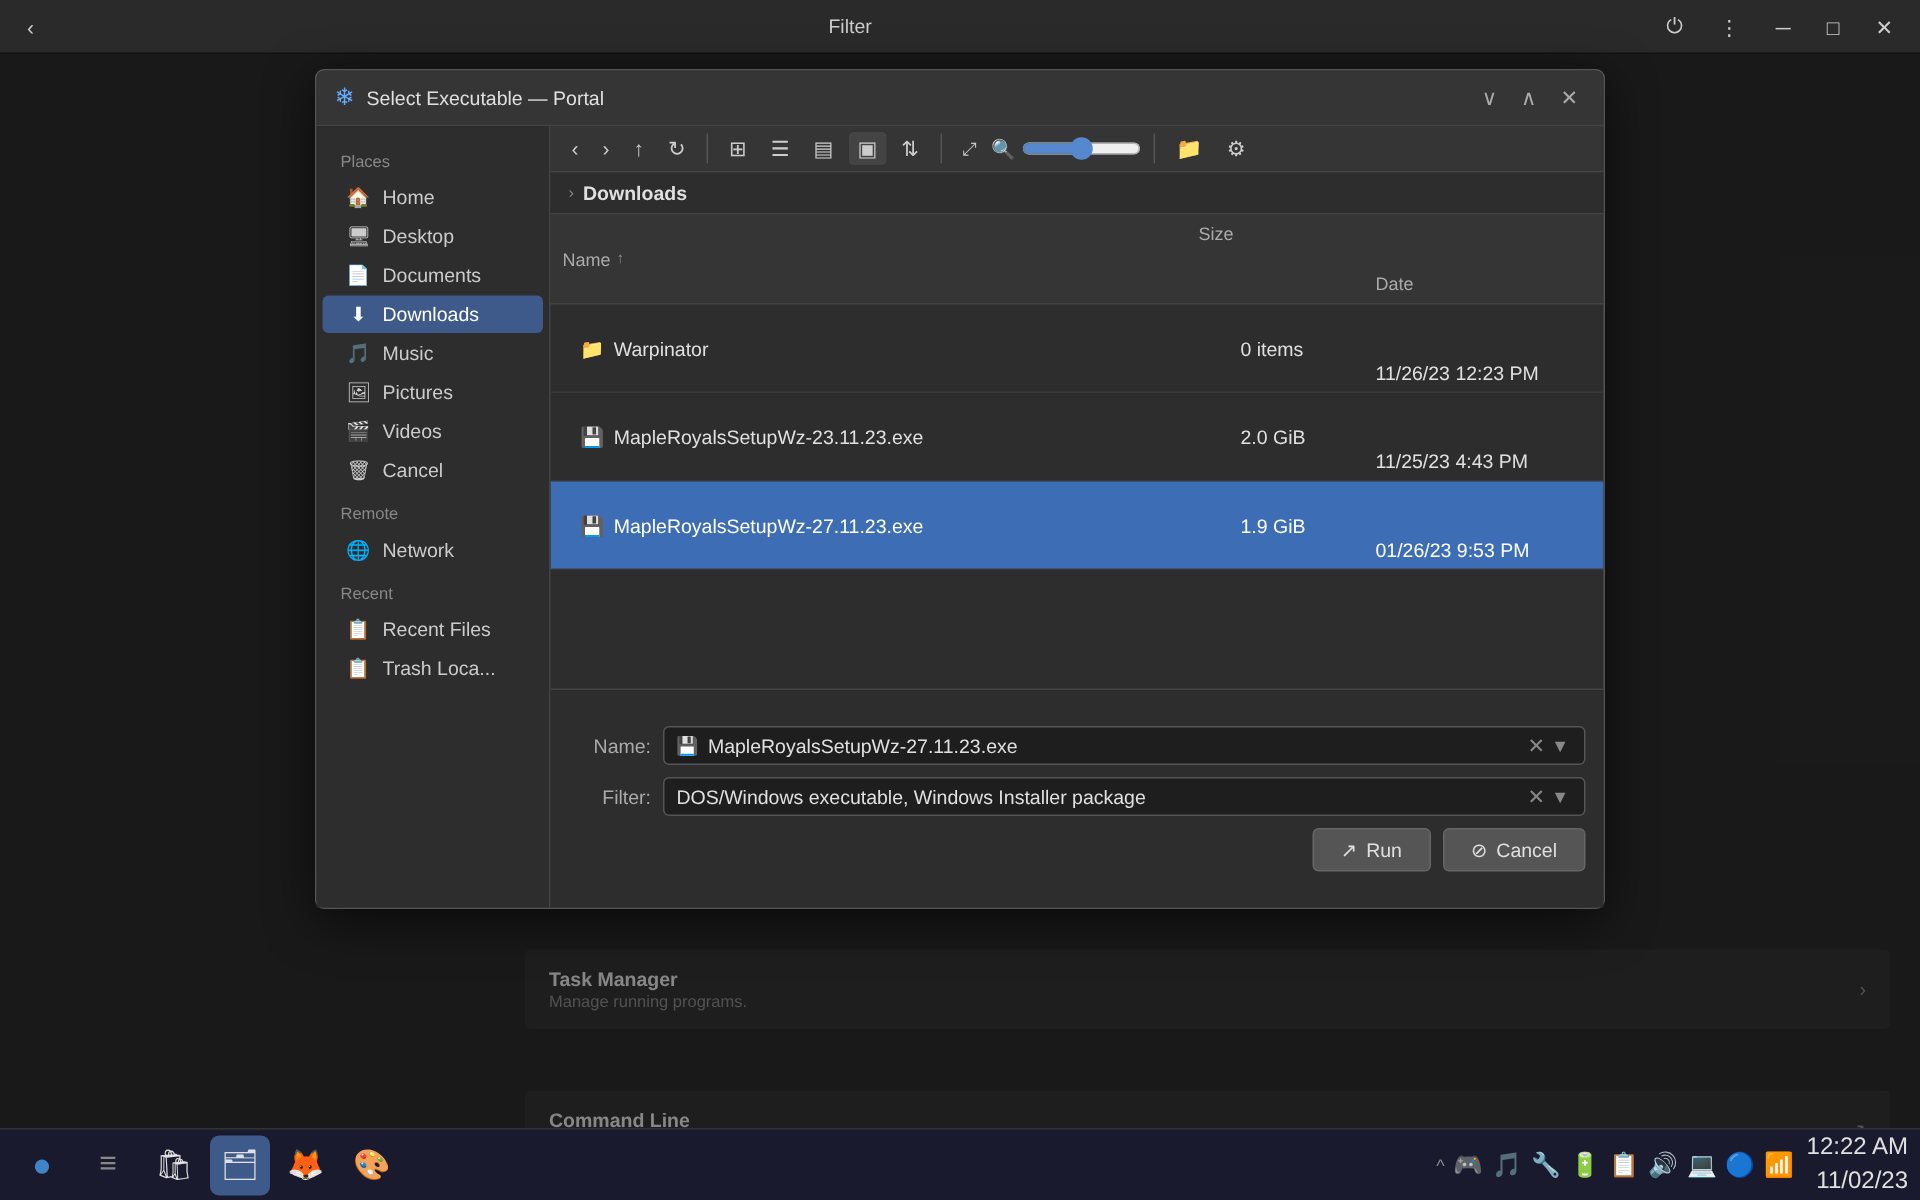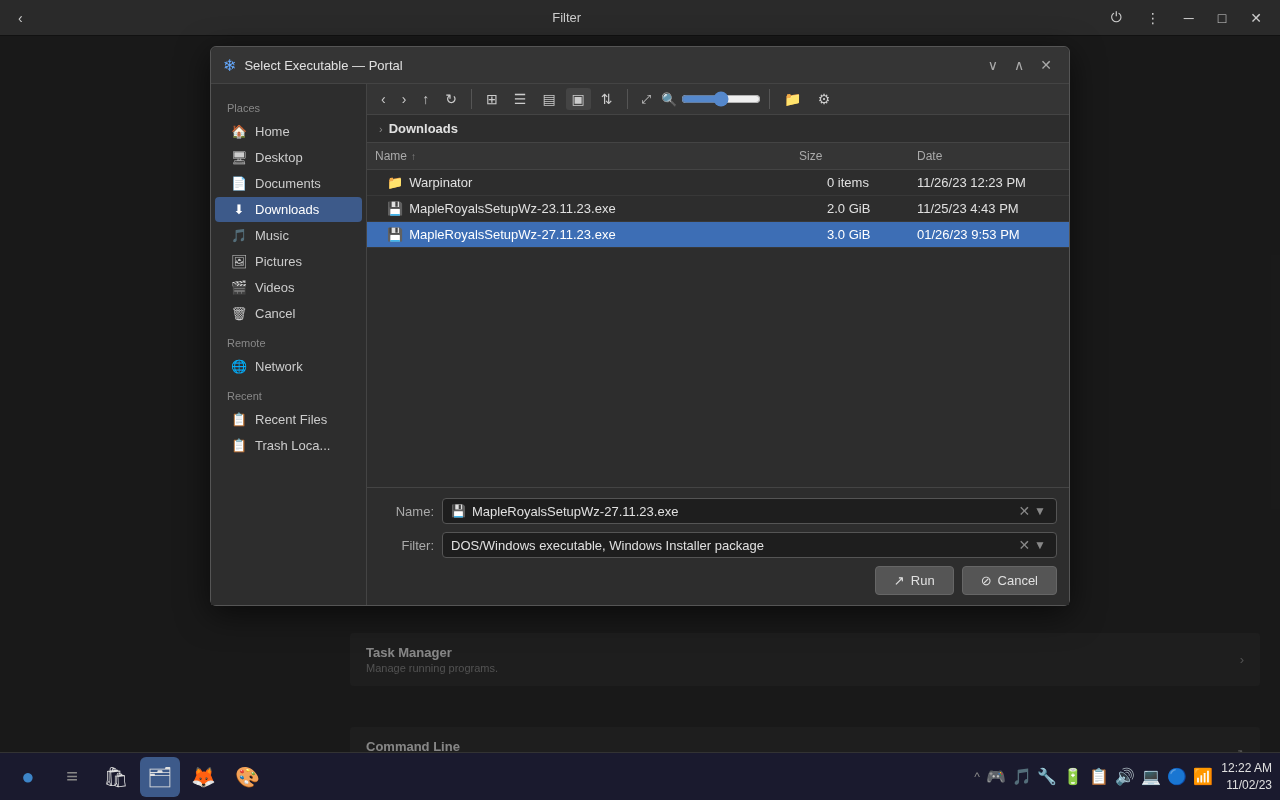--- a/index.html
+++ b/index.html
@@ -222,42 +222,42 @@
       padding: 4px 0;
       font-size: 12px;
       color: #aaa;
       position: sticky;
       top: 0;
       z-index: 1;
       gap: 28px;
     }
     .col-name { flex: 1; padding: 2px 8px; display: flex; align-items: center; gap: 4px; }
     .col-size { width: 90px; padding: 2px 8px; }
-    .col-date { width: 160px; padding: 2px 8px; }
+    .col-date { width: 160px; padding: 2px 8px; margin-top: 33px; }
     .sort-arrow { font-size: 10px; color: #888; }
 
     .file-row {
       display: flex;
       align-items: center;
       padding: 3px 0;
       cursor: pointer;
       border-bottom: 1px solid #383838;
       font-size: 13px;
     }
     .file-row.selected { background: #3d6eb5; color: #fff; }
     .file-row .col-name { display: flex; align-items: center; gap: 6px; }
     .file-icon { font-size: 13px; color: #aaa; }
     .file-icon.selected { color: #fff; }
     .row-expand { width: 12px; color: #666; font-size: 10px; }
 
     
     .bottom-area {
       background: #2d2d2d;
       border-top: 1px solid #444;
-      padding: 10px 12px;
+      padding: 24px 12px;
     }
     .input-row {
       display: flex;
       align-items: center;
       gap: 8px;
       margin-bottom: 8px;
     }
     .input-label { width: 55px; text-align: right; color: #aaa; font-size: 13px; }
     .input-field-wrap {
       flex: 1;
@@ -334,21 +334,21 @@
       display: flex;
       align-items: center;
       justify-content: center;
       cursor: pointer;
       font-size: 20px;
     }
     .taskbar-app.active { background: #3d5a8a; }
     .taskbar-right { display: flex; align-items: center; gap: 8px; }
     .systray { display: flex; align-items: center; gap: 6px; }
     .systray-icon { color: #ccc; font-size: 16px; cursor: pointer; }
-    .clock { text-align: right; color: #e0e0e0; font-size: 12px; line-height: 1.4; }
+    .clock { text-align: right; color: #e0e0e0; font-size: 16px; line-height: 1.4; }
     .taskbar-chevron { color: #888; cursor: pointer; font-size: 12px; }
 
     
     ::-webkit-scrollbar { width: 6px; }
     ::-webkit-scrollbar-track { background: #2a2a2a; }
     ::-webkit-scrollbar-thumb { background: #555; border-radius: 3px; }
   </style>
 </head>
 <body>
 
@@ -513,21 +513,21 @@
             <div class="col-size">2.0 GiB</div>
             <div class="col-date">11/25/23 4:43 PM</div>
           </div>
 
           <div class="file-row selected">
             <div class="row-expand">&nbsp;</div>
             <div class="col-name">
               <span class="file-icon selected">💾</span>
               <span>MapleRoyalsSetupWz-27.11.23.exe</span>
             </div>
-            <div class="col-size">3.0 GiB</div>
+            <div class="col-size">1.9 GiB</div>
             <div class="col-date">01/26/23 9:53 PM</div>
           </div>
         </div>
 
         <div class="bottom-area">
           <div class="input-row">
             <label class="input-label">Name:</label>
             <div class="input-field-wrap">
               <span class="input-icon">💾</span>
               <input type="text" value="MapleRoyalsSetupWz-27.11.23.exe" style="">

